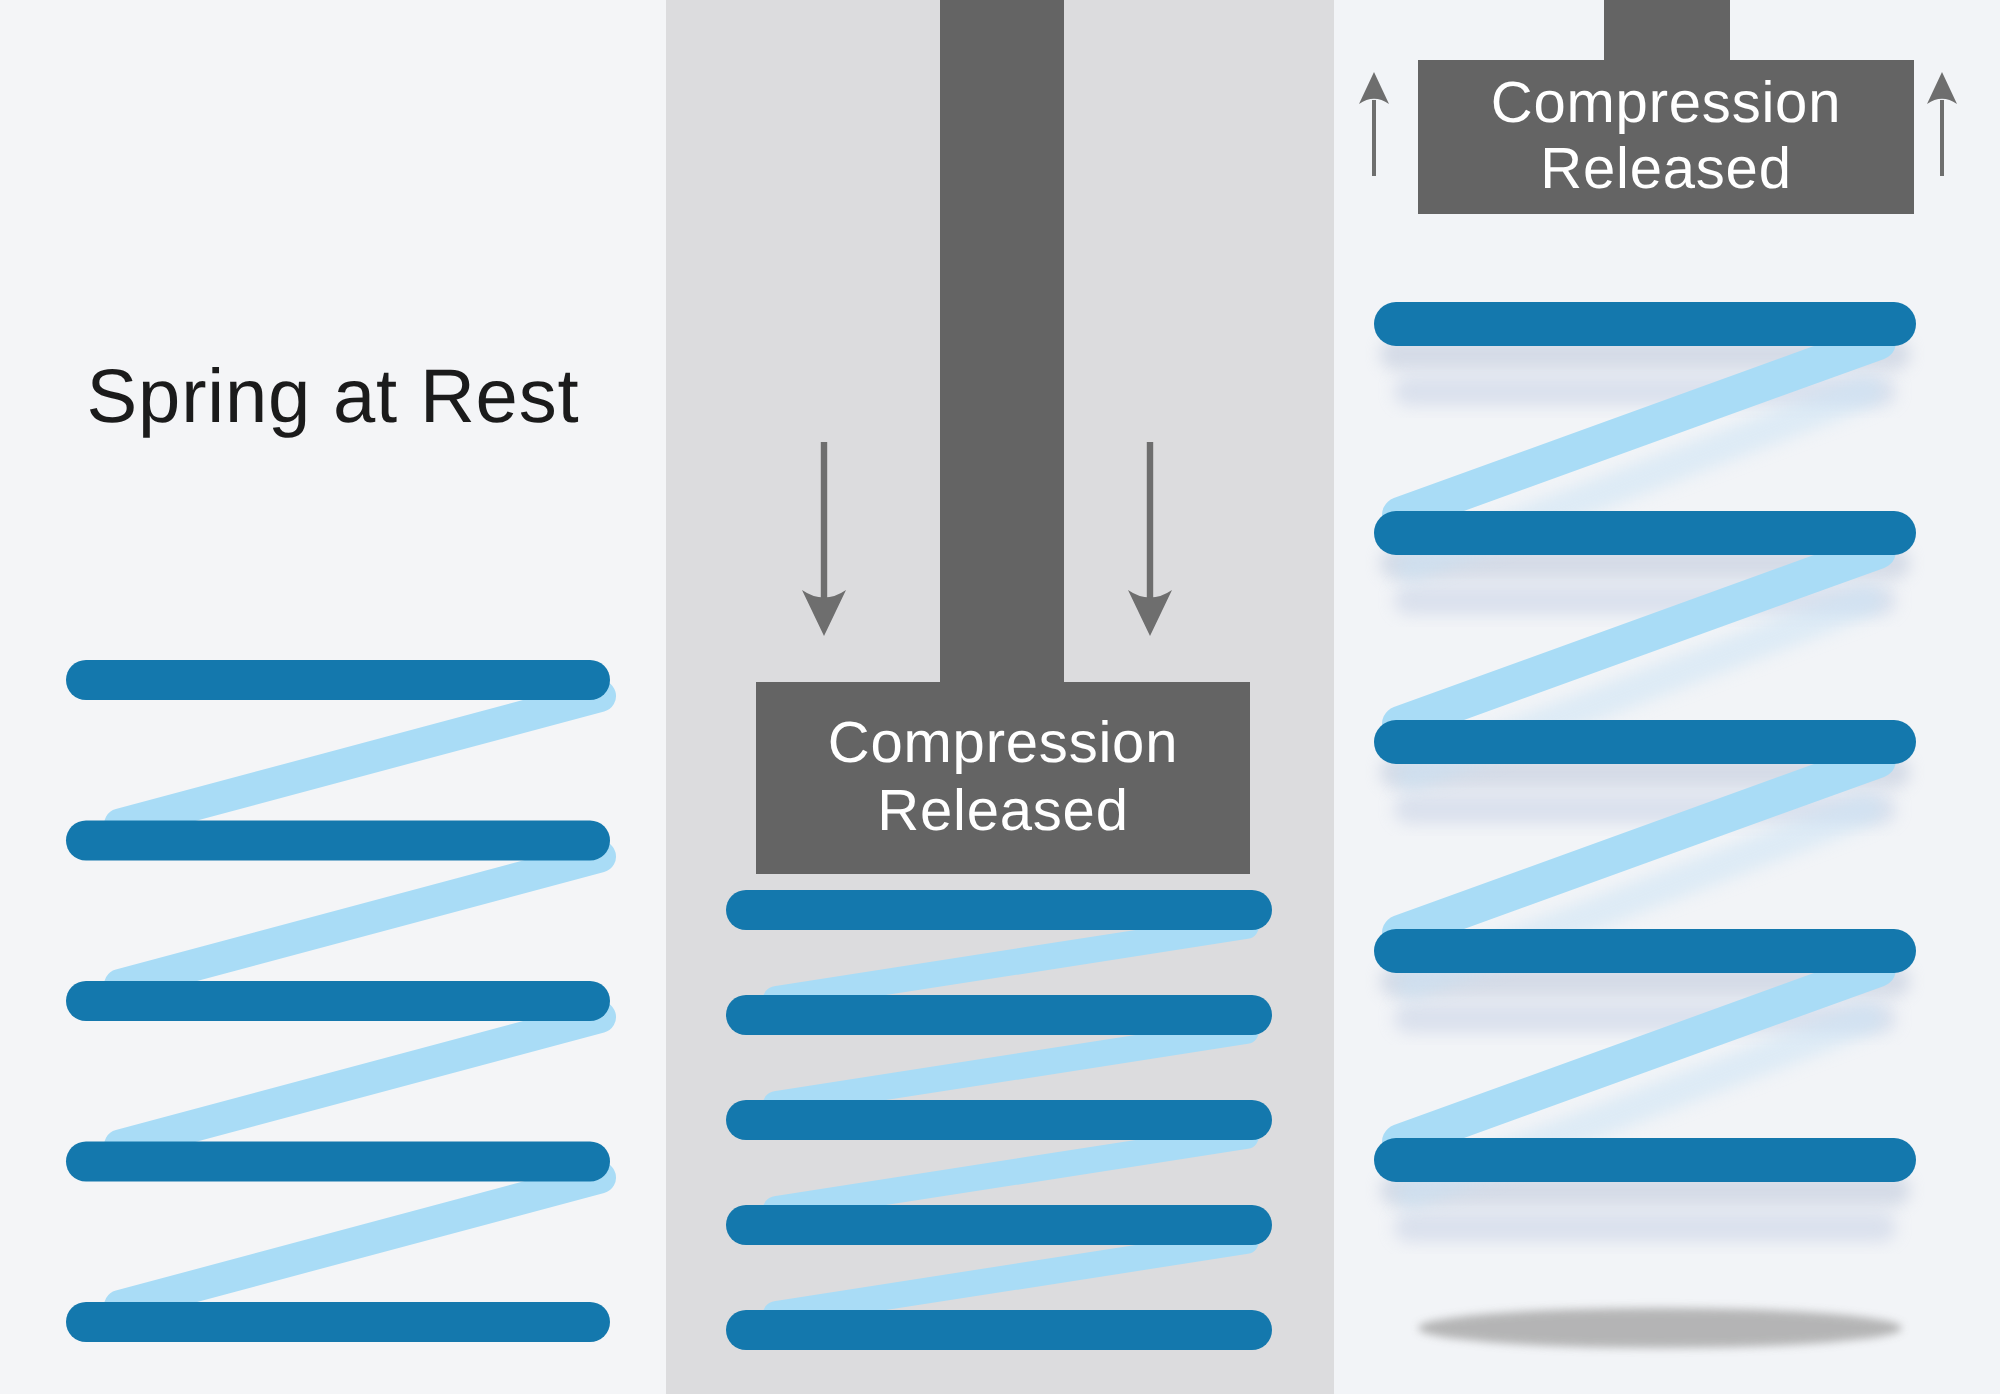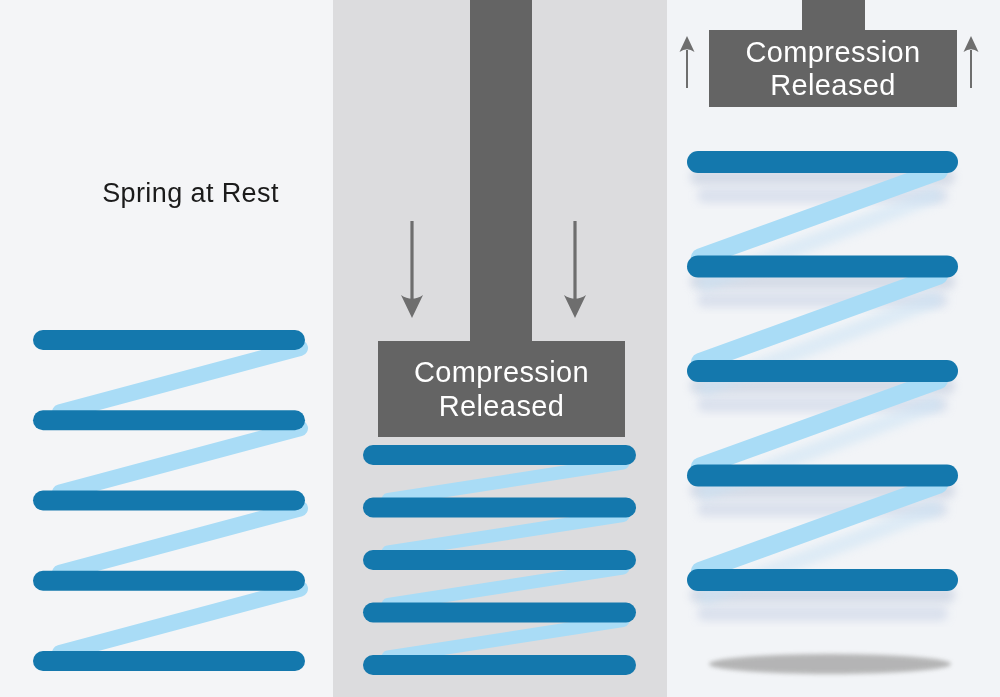--- a/index.html
+++ b/index.html
@@ -10,23 +10,22 @@
     font-family:"Liberation Sans", sans-serif;
   }
   .panel{position:absolute;top:0;height:697px;}
   #panel-rest{left:0;width:333px;background:var(--bg-left);}
   #panel-applied{left:333px;width:334px;background:var(--bg-middle);}
   #panel-released{left:667px;width:333px;background:var(--bg-right);}
   .layer{position:absolute;left:0;top:0;width:100%;height:100%;display:block;}
   .panel-title{
     position:absolute;left:0;top:178px;width:100%;
     margin:0;text-align:center;
-    font-size:27px;font-weight:normal;letter-spacing:.4px;
+    font-size:38px;font-weight:normal;letter-spacing:.4px;
     color:var(--title-text);
-    padding-left:24px;
   }
   .shaft{
     position:absolute;background:var(--press-gray);
   }
   #panel-applied .shaft{left:137px;top:0;width:62px;height:342px;}
   #panel-released .shaft{left:135px;top:0;width:63px;height:31px;}
   .press{
     position:absolute;background:var(--press-gray);
     display:flex;flex-direction:column;justify-content:center;align-items:center;
     color:var(--press-text);

